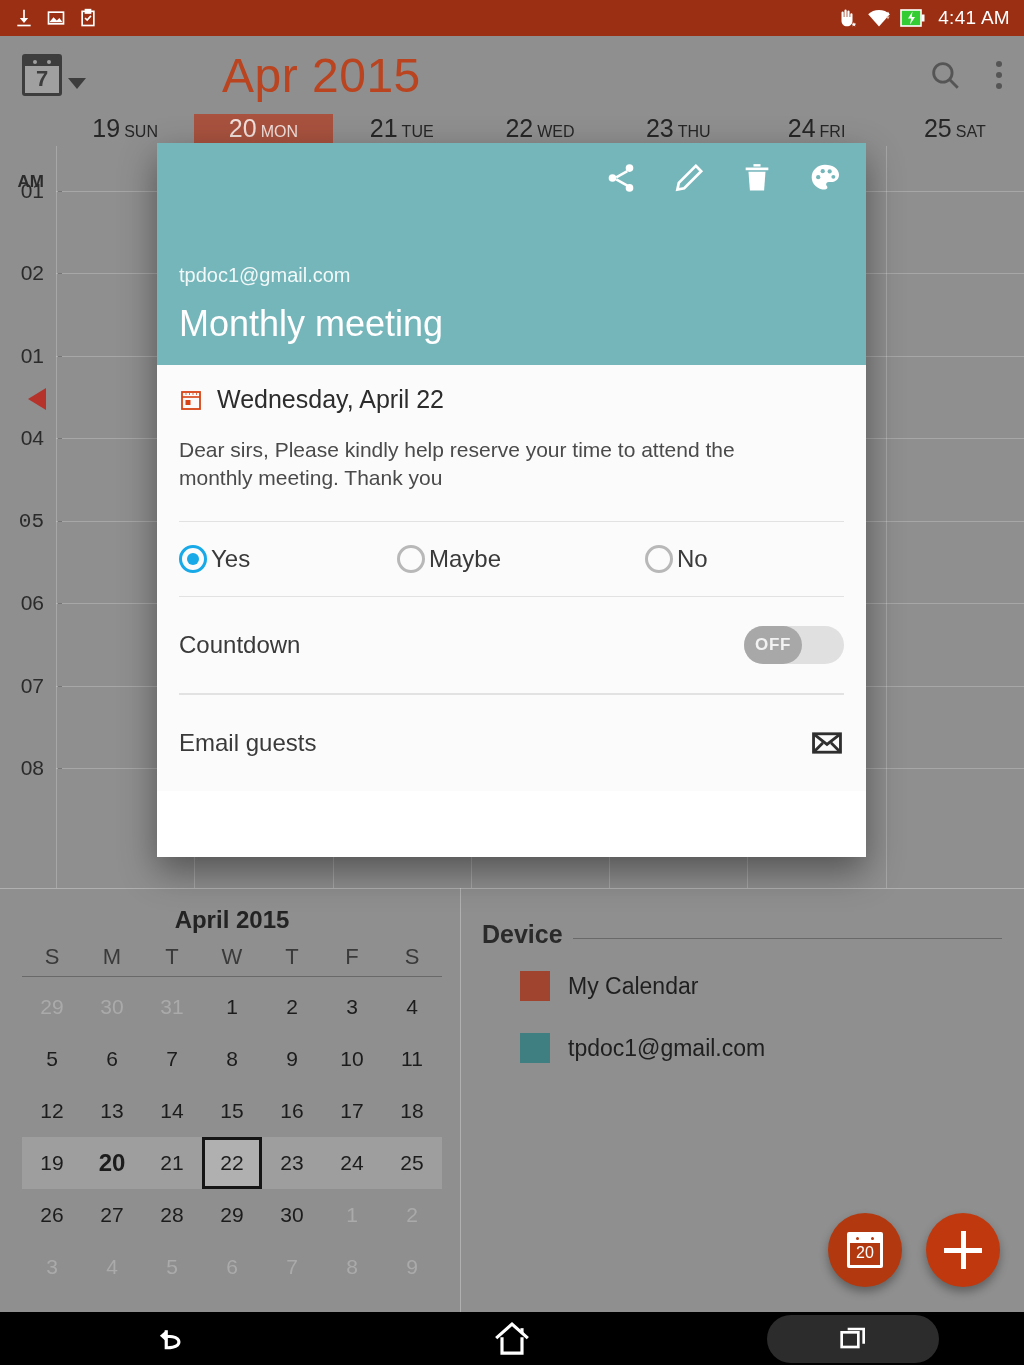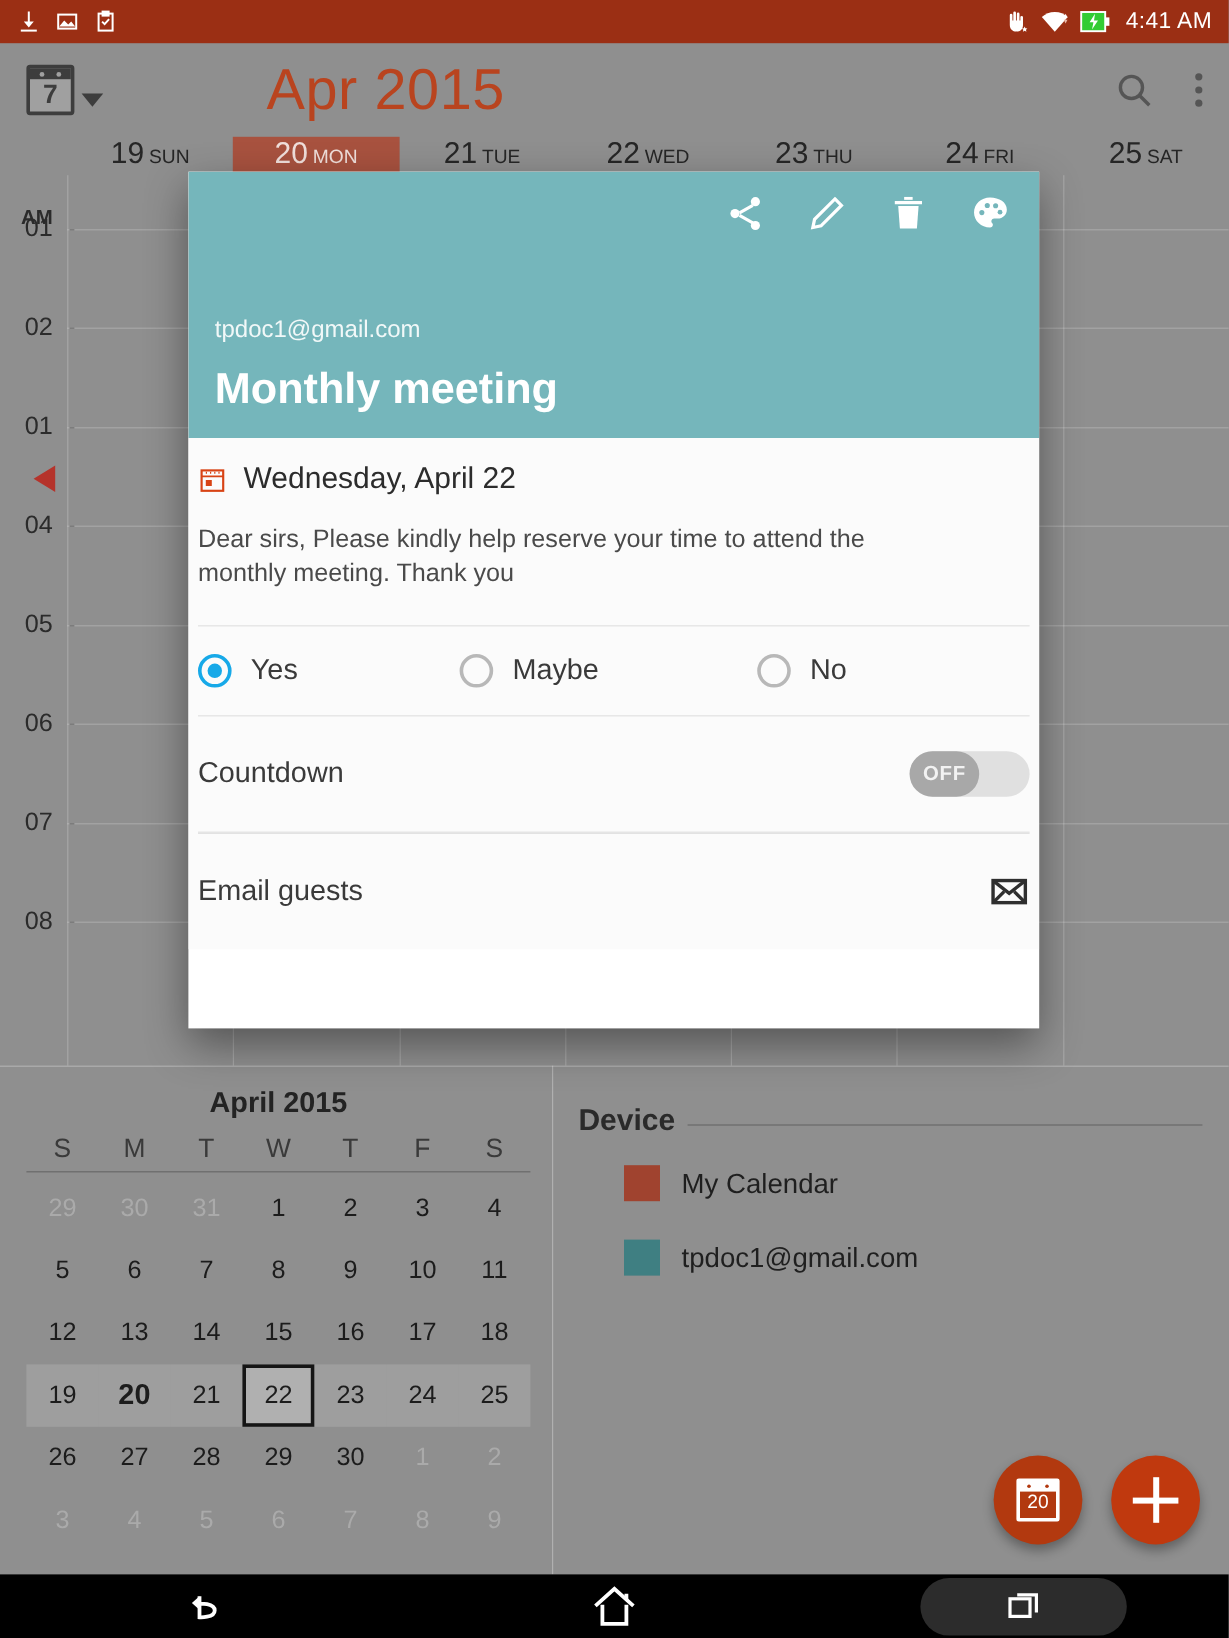--- a/index.html
+++ b/index.html
@@ -95,34 +95,34 @@
   }
   .dlg-head { background: #75b6bb; height: 222px; position: relative; padding: 0 22px; }
   .dlg-actions {
     position: absolute; right: 24px; top: 18px; display: flex; align-items: center; gap: 34px;
   }
   .dlg-actions .act { cursor: pointer; display: block; }
   .dlg-acct {
     position: absolute; left: 22px; bottom: 78px; color: #f1f8f8; font-size: 20px;
   }
   .dlg-title {
-    position: absolute; left: 22px; bottom: 20px; color: #ffffff; font-size: 36px; font-weight: 700;
-  }
-  .dlg-body { background: #fbfbfb; padding: 0 8px; }
+    position: absolute; left: 22px; bottom: 20px; color: #ffffff; font-size: 36px; font-weight: 400;
+  }
+  .dlg-body { background: #fbfbfb; padding: 0 22px; }
   .dlg-date {
     display: flex; align-items: center; gap: 14px; padding-top: 20px; padding-bottom: 6px;
   }
   .dlg-date .dtxt { font-size: 25px; color: #2c2c2c; }
   .dlg-desc {
     font-size: 21px; color: #4a4a4a; line-height: 1.32; padding-top: 16px; padding-bottom: 30px;
     max-width: 625px;
   }
   .divider { height: 1px; background: #e2e2e2; }
   .rsvp-row { display: flex; align-items: center; height: 74px; }
-  .rsvp { display: flex; align-items: center; gap: 16px; cursor: pointer; }
+  .rsvp { display: flex; align-items: center; gap: 4px; cursor: pointer; }
   .rsvp:nth-child(1) { width: 218px; }
   .rsvp:nth-child(2) { width: 248px; }
   .radio { width: 28px; height: 28px; border-radius: 50%; border: 3px solid #b8b8b8; flex: none; position: relative; }
   .radio.on { border-color: #17a9e8; }
   .radio.on::after {
     content: ""; position: absolute; left: 5px; top: 5px; width: 12px; height: 12px;
     border-radius: 50%; background: #17a9e8;
   }
   .rsvp span { font-size: 24px; color: #3a3a3a; }
   .row-line { display: flex; align-items: center; height: 96px; }
@@ -295,21 +295,21 @@
     </div>
   </div>
 
   <div class="daygrid">
     <div class="hour-col" id="hourcol">
         <div class="hour-lbl am" style="top: 36px;">AM</div>
         <div class="hour-lbl" style="top: 44.5px;">01</div>
         <div class="hour-lbl" style="top: 127px;">02</div>
         <div class="hour-lbl" style="top: 209.5px;">01</div>
         <div class="hour-lbl" style="top: 292px;">04</div>
-        <div class="hour-lbl" style="top: 374.5px;">05</div>
+        <div class="hour-lbl" style="top: 374.5px; font-family: Liberation Mono, monospace;">05</div>
         <div class="hour-lbl" style="top: 457px;">06</div>
         <div class="hour-lbl" style="top: 539.5px;">07</div>
         <div class="hour-lbl" style="top: 622px;">08</div>
       </div>
     <div id="gridlines">
         <div class="hline" style="top: 44.5px;"></div>
         <div class="htick" style="top: 44.5px;"></div>
         <div class="hline" style="top: 127px;"></div>
         <div class="htick" style="top: 127px;"></div>
         <div class="hline" style="top: 209.5px;"></div>

